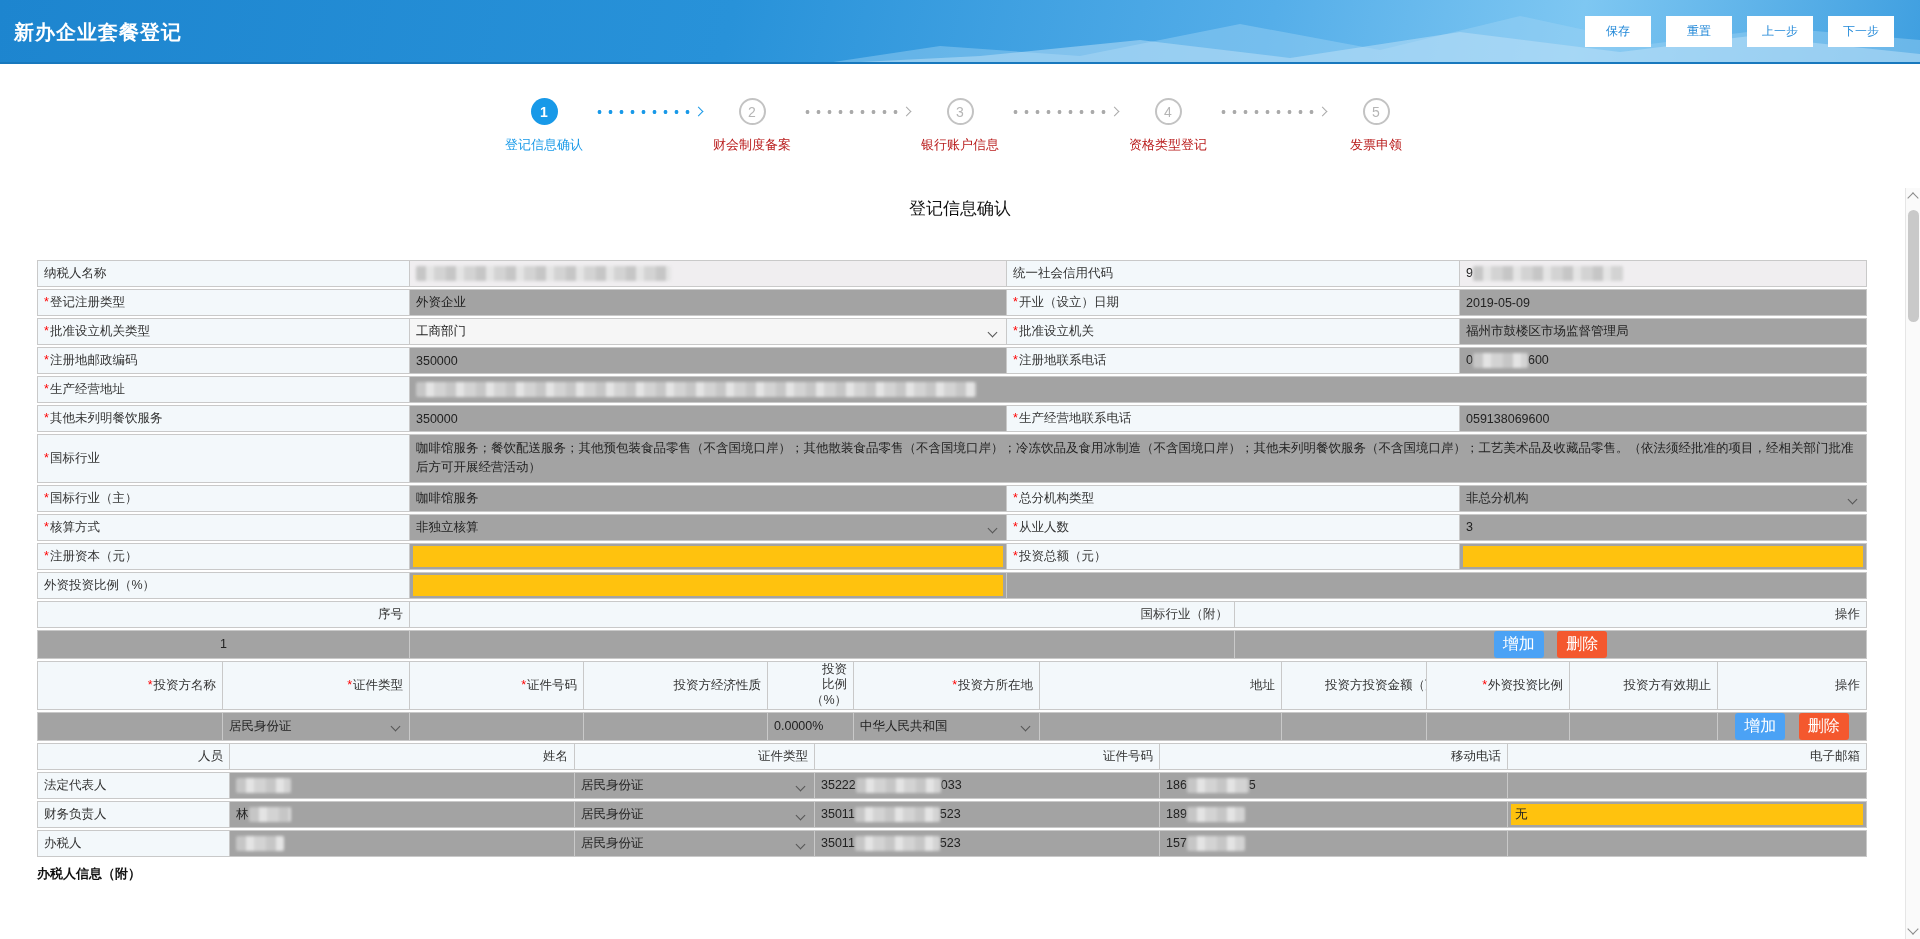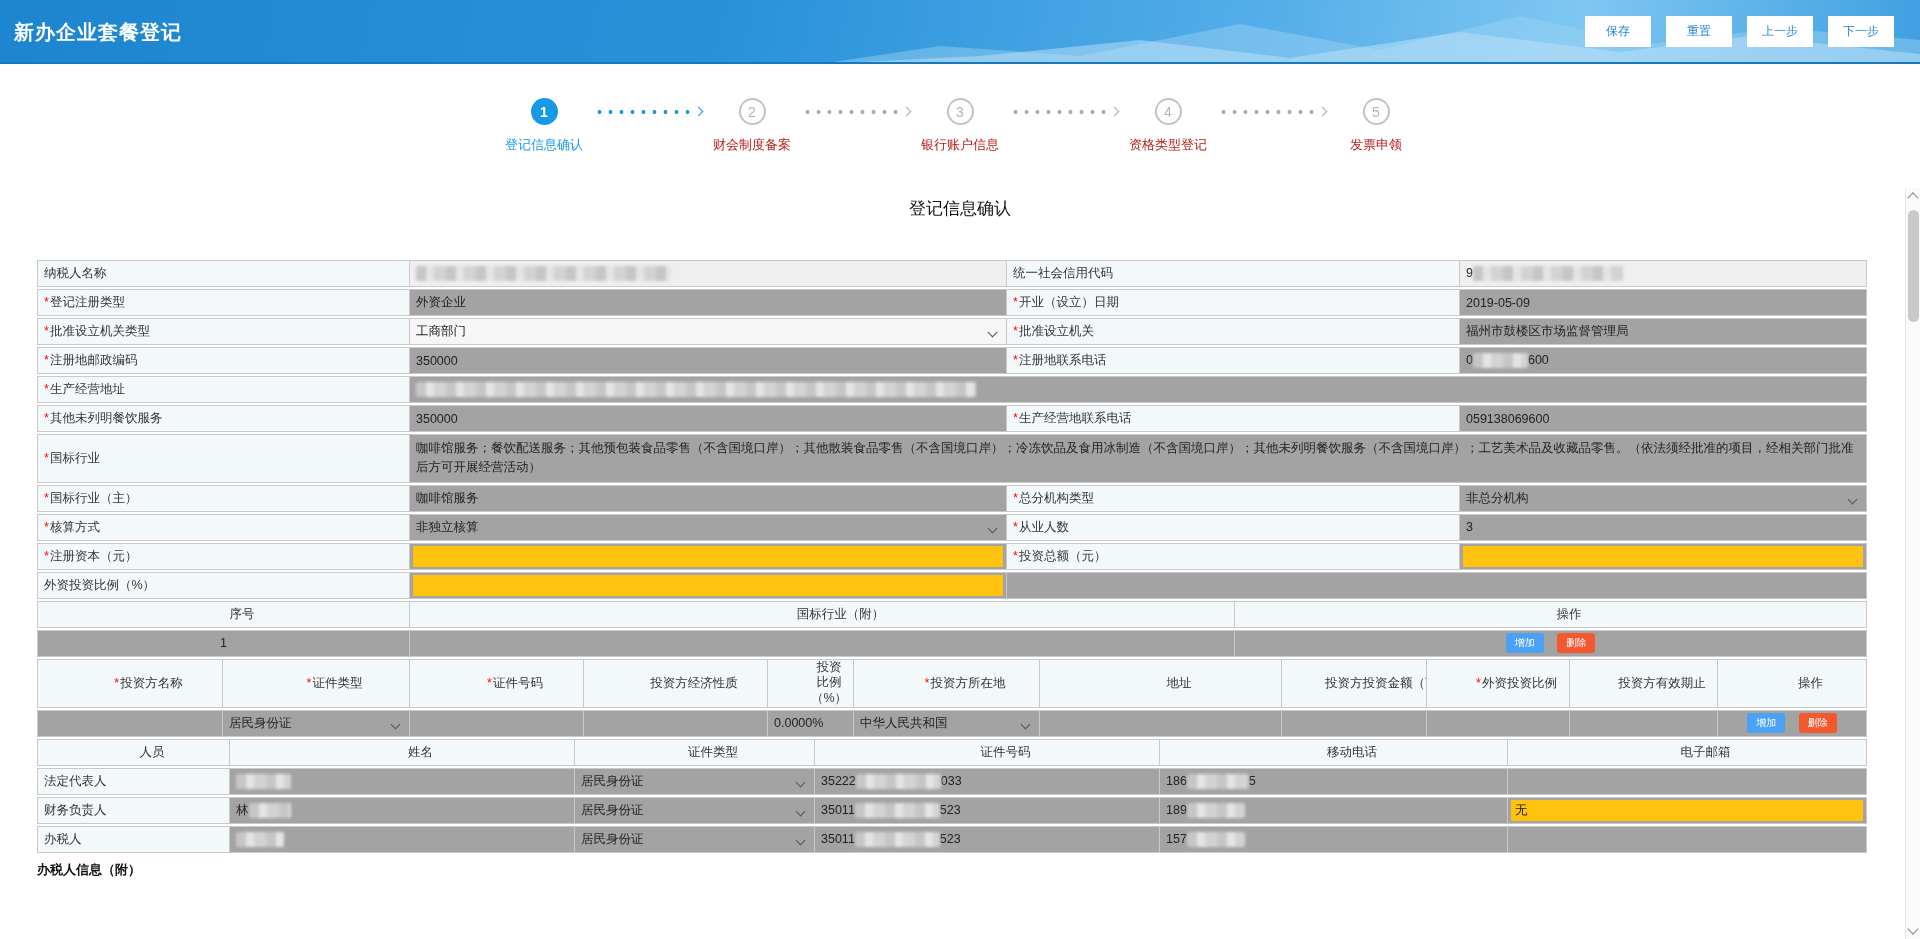--- a/index.html
+++ b/index.html
@@ -39,38 +39,38 @@
   
   .page-title { text-align:center; font-size:17px; font-weight:normal; color:#111; margin:37px 0 0; }
 
   
   .form-area { margin:40px 0 0 37px; width:1830px; }
   table { border-collapse:separate; border-spacing:0 2px; table-layout:fixed;
     width:1830px; font-size:12.5px; color:#222; margin-top:-2px; }
   td,th { border:1px solid #c9c9c9; border-left:none; height:27px; padding:0 6px;
     overflow:hidden; white-space:nowrap; font-weight:normal; text-align:left; }
   td:first-child, th:first-child { border-left:1px solid #c9c9c9; }
-  th { background:#f3f8fb; text-align:center; color:#333;padding-left:43px; }
+  th { background:#f3f8fb; text-align:right; color:#333;padding-left:43px; }
   .lbl { background:#f3f8fb; color:#333; }
   .val { background:#a3a3a3; }
   .val.dis { background:#f0eef0; }
   .val.gray { background:#f6f6f6; }
   .center { text-align:center; }
   .req { color:#f00; margin-right:1px; }
   .dd { position:relative; padding-right:24px; }
   .chev { position:absolute; right:10px; top:10px; width:7px; height:7px;
     border-right:1.5px solid #555; border-bottom:1.5px solid #555; transform:rotate(45deg); }
   .hl-cell { padding:2px 3px; }
   .hl { background:#ffc20e; height:100%; min-height:21px; width:100%; line-height:21px; padding:0 4px; }
   .redact { display:inline-block; vertical-align:middle; height:15px; border-radius:2px;
     background:repeating-linear-gradient(90deg,#c6c6c6 0 10px,#e4e4e4 10px 18px,#d3d3d3 18px 30px);
     filter:blur(1.5px); }
   .scope-cell { white-space:normal; line-height:1.55; padding:4px 6px; height:auto; }
   .wrap { white-space:normal; line-height:1.25; }
-  .btn { color:#fff; border:none; font-size:10px; padding:3px 9px; border-radius:3px;
+  .btn { color:#fff; border:none; font-size:16px; padding:3px 9px; border-radius:3px;
     margin:0 5px; cursor:pointer; font-family:inherit; }
   .btn-add { background:#4ba2f5; }
   .btn-del { background:#f4582e; }
   .footer-label { font-weight:bold; font-size:13px; color:#111; margin-top:6px; }
 
   
   .sbar { position:fixed; right:0; top:188px; bottom:0; width:15px; background:#fafafa;
     border-left:1px solid #e6e6e6; }
   .sb-arrow { position:absolute; left:3px; width:8px; height:8px; border-right:1.6px solid #8a8a8a;
     border-bottom:1.6px solid #8a8a8a; }

